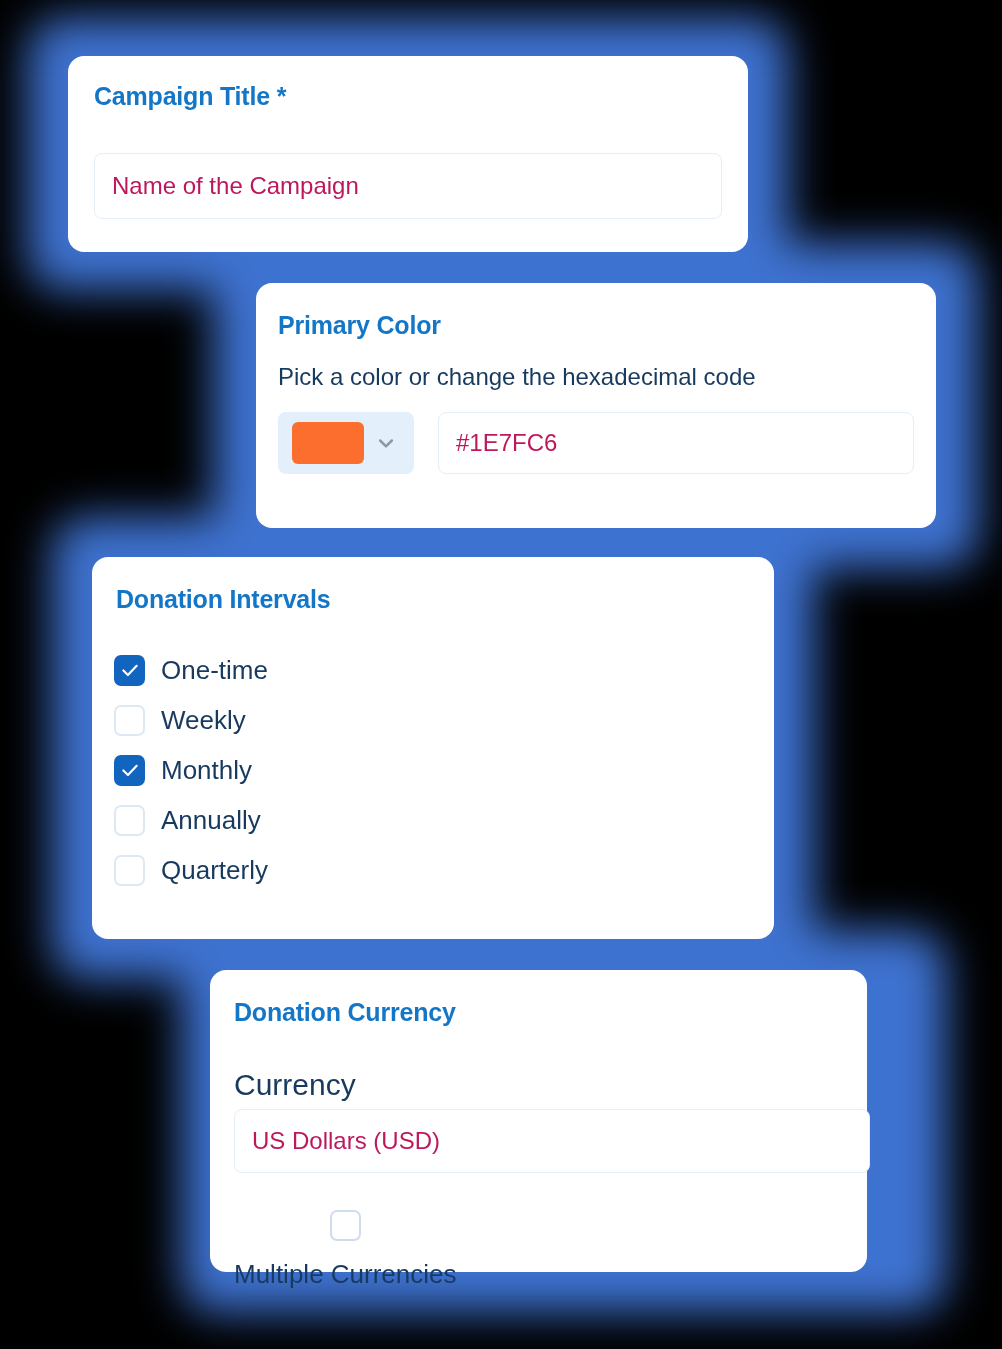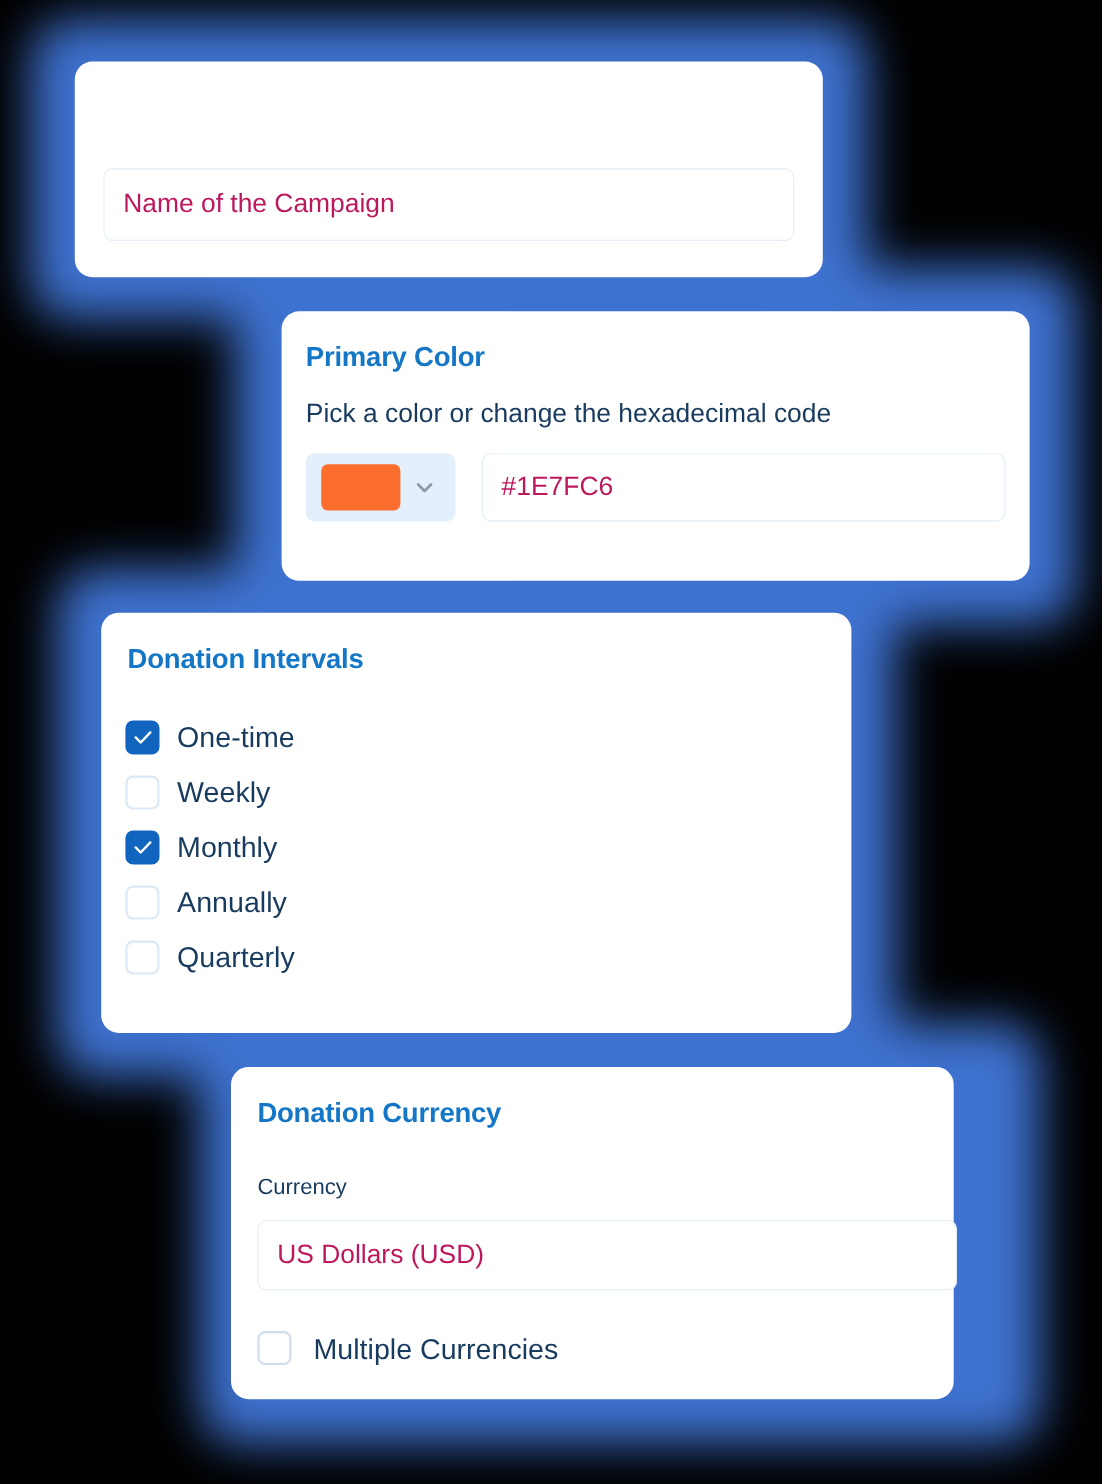--- a/index.html
+++ b/index.html
@@ -50,21 +50,21 @@
     letter-spacing: -0.2px;
     margin: 0;
   }
   .sub-text {
     color: #173A5E;
     font-size: 24px;
     margin: 0;
   }
   .field-label {
     color: #173A5E;
-    font-size: 20px;
+    font-size: 30px;
     margin: 0;
   }
 
   
   .text-input {
     box-sizing: border-box;
     border: 1.5px solid #E4EEF8;
     border-radius: 8px;
     background: #FFFFFF;
     color: #be185d;
@@ -152,21 +152,21 @@
 
   
   #currency-heading { position: absolute; left: 24px; top: 28px; }
   #currency-field-label { position: absolute; left: 24px; top: 98px; }
   #currency-select {
     position: absolute; left: 24px; top: 139px;
     width: 636px; height: 64px;
   }
   #multiple-currencies-row {
     position: absolute; left: 24px; top: 240px;
-    display: flex; align-items: center; gap: 20px;
+    display: flex; align-items: center; gap: 20px; flex-direction: column;
   }
   #multiple-currencies-checkbox {
     width: 31px; height: 31px;
     border-radius: 7px;
     background: #FFFFFF;
     border: 2px solid #CFDCEA;
     box-sizing: border-box;
     flex: none;
   }
   #multiple-currencies-label {
@@ -179,20 +179,21 @@
 <body>
 
 <div id="glow-layer">
   <div class="glow-shape" style="left:28px; top:18px; width:760px; height:272px;"></div>
   <div class="glow-shape" style="left:214px; top:243px; width:764px; height:325px;"></div>
   <div class="glow-shape" style="left:52px; top:517px; width:762px; height:462px;"></div>
   <div class="glow-shape" style="left:182px; top:930px; width:764px; height:382px;"></div>
 </div>
 
 <div class="card" id="card-campaign-title">
+  <h2 class="card-heading" id="campaign-title-heading">Campaign Title *</h2>
   <div class="text-input" id="campaign-title-input">Name of the Campaign</div>
 </div>
 
 <div class="card" id="card-primary-color">
   <h2 class="card-heading" id="primary-color-heading">Primary Color</h2>
   <p class="sub-text" id="primary-color-subtext">Pick a color or change the hexadecimal code</p>
 
   <div id="color-swatch-button">
     <div id="color-swatch" style="background: rgb(251, 110, 46);"></div>
     <svg class="chevron-down" viewBox="0 0 24 24" fill="none">

